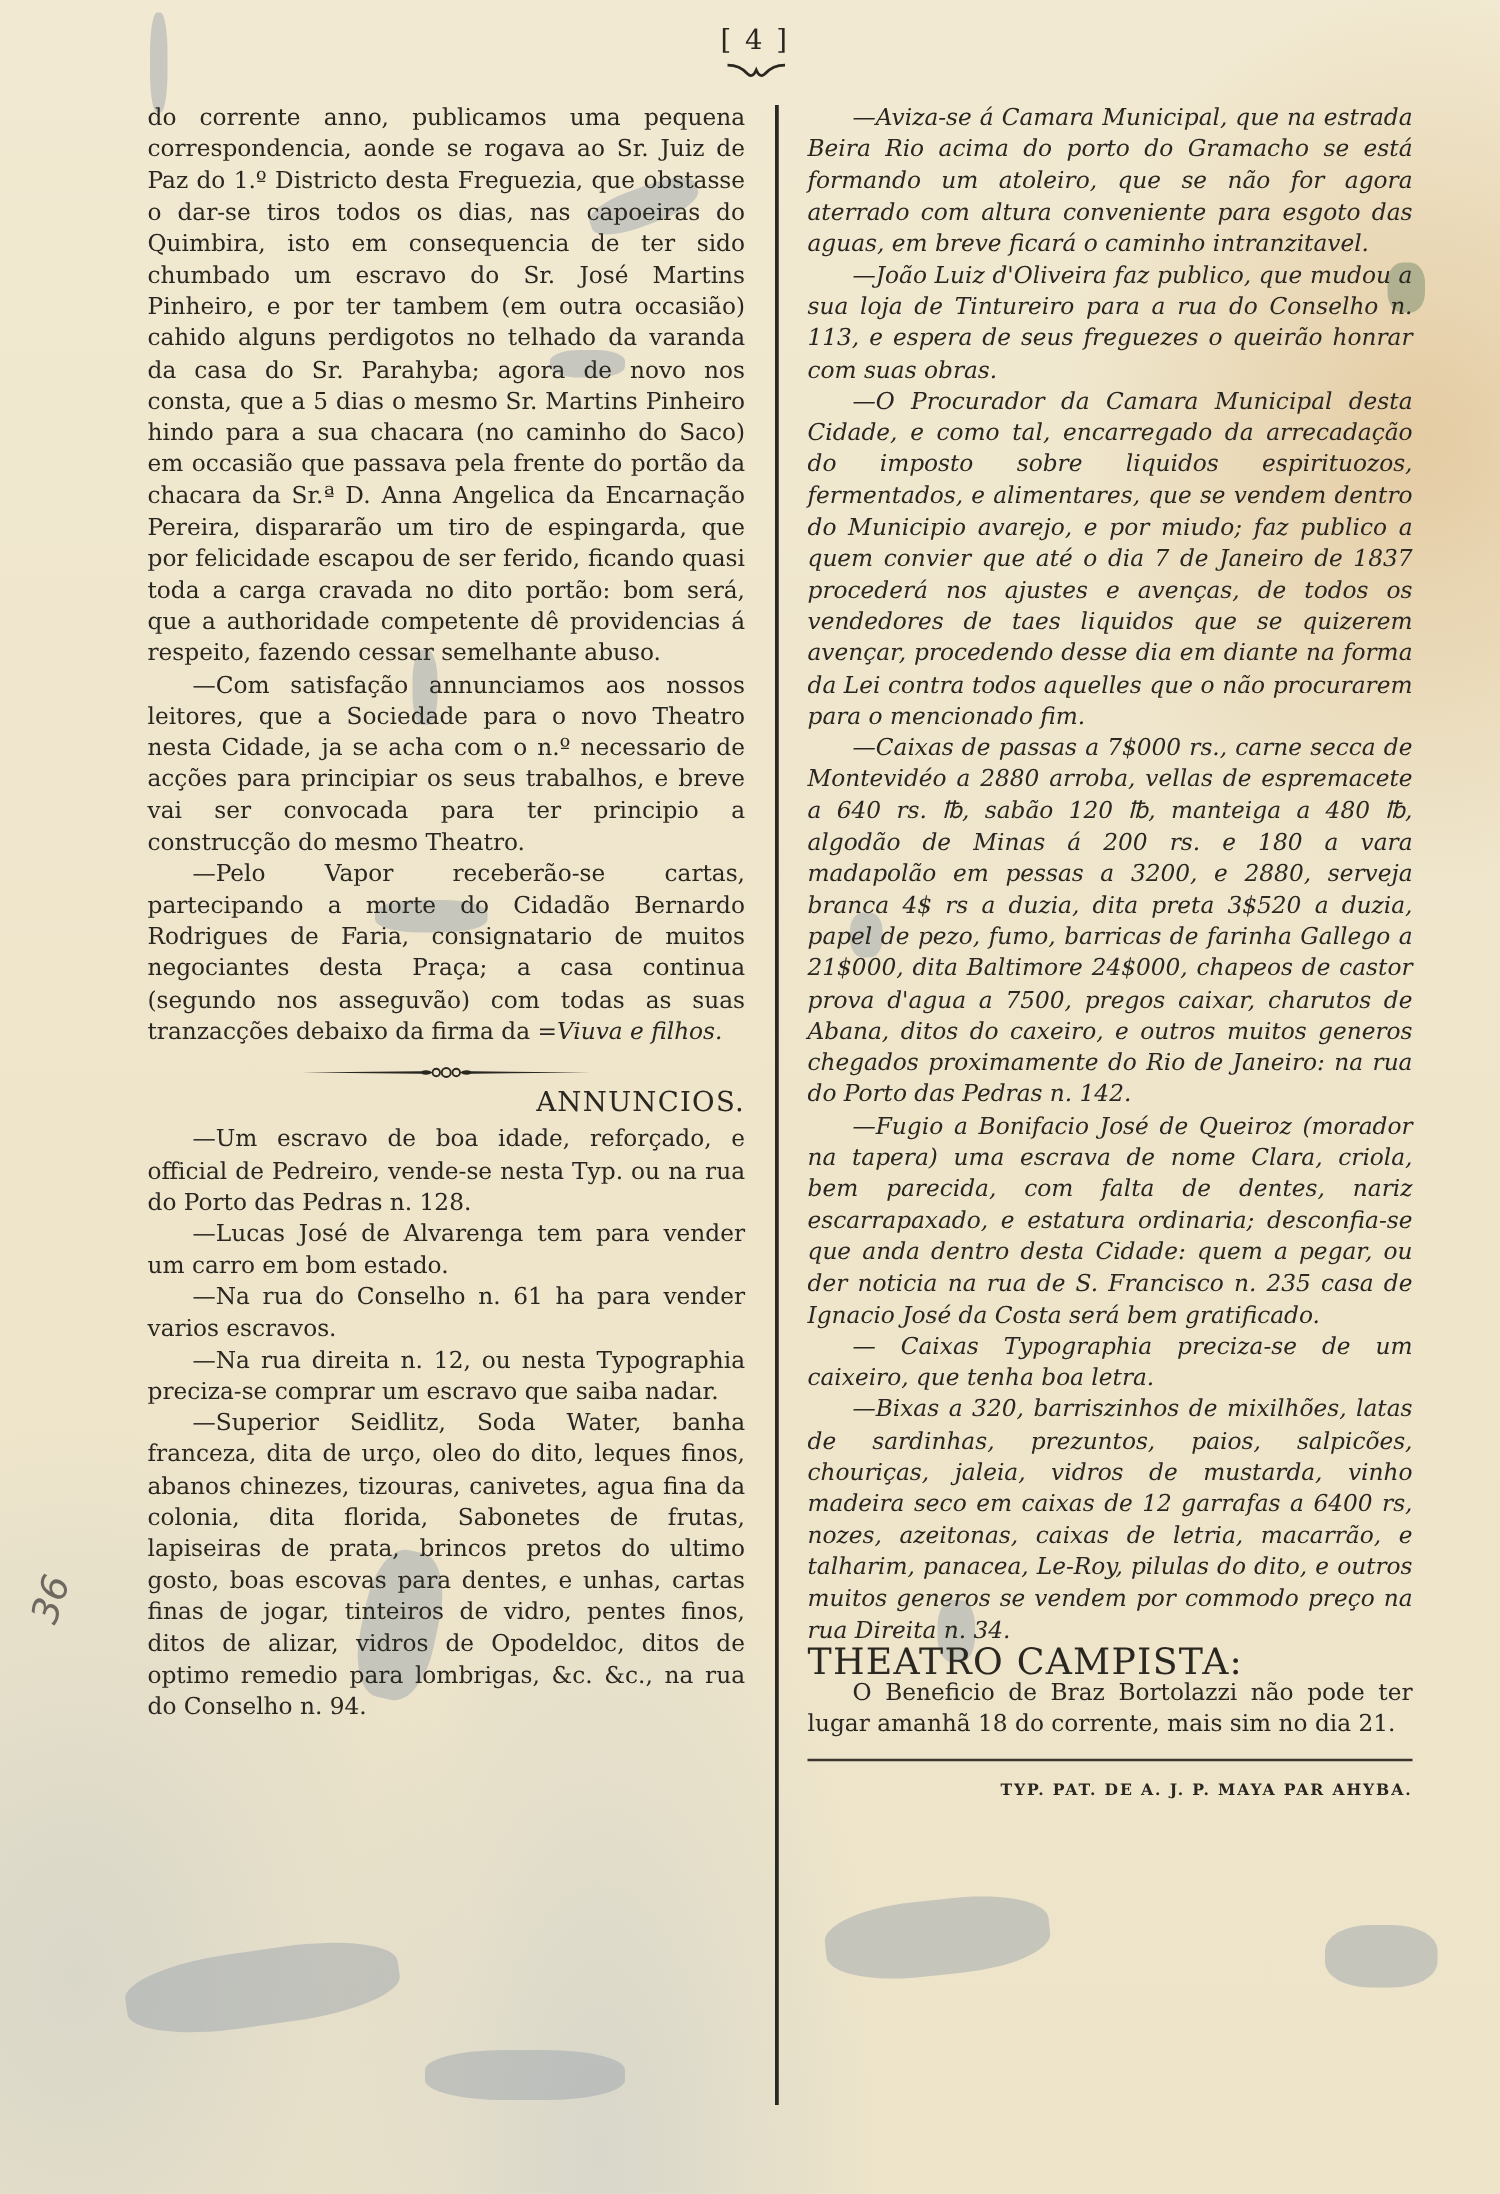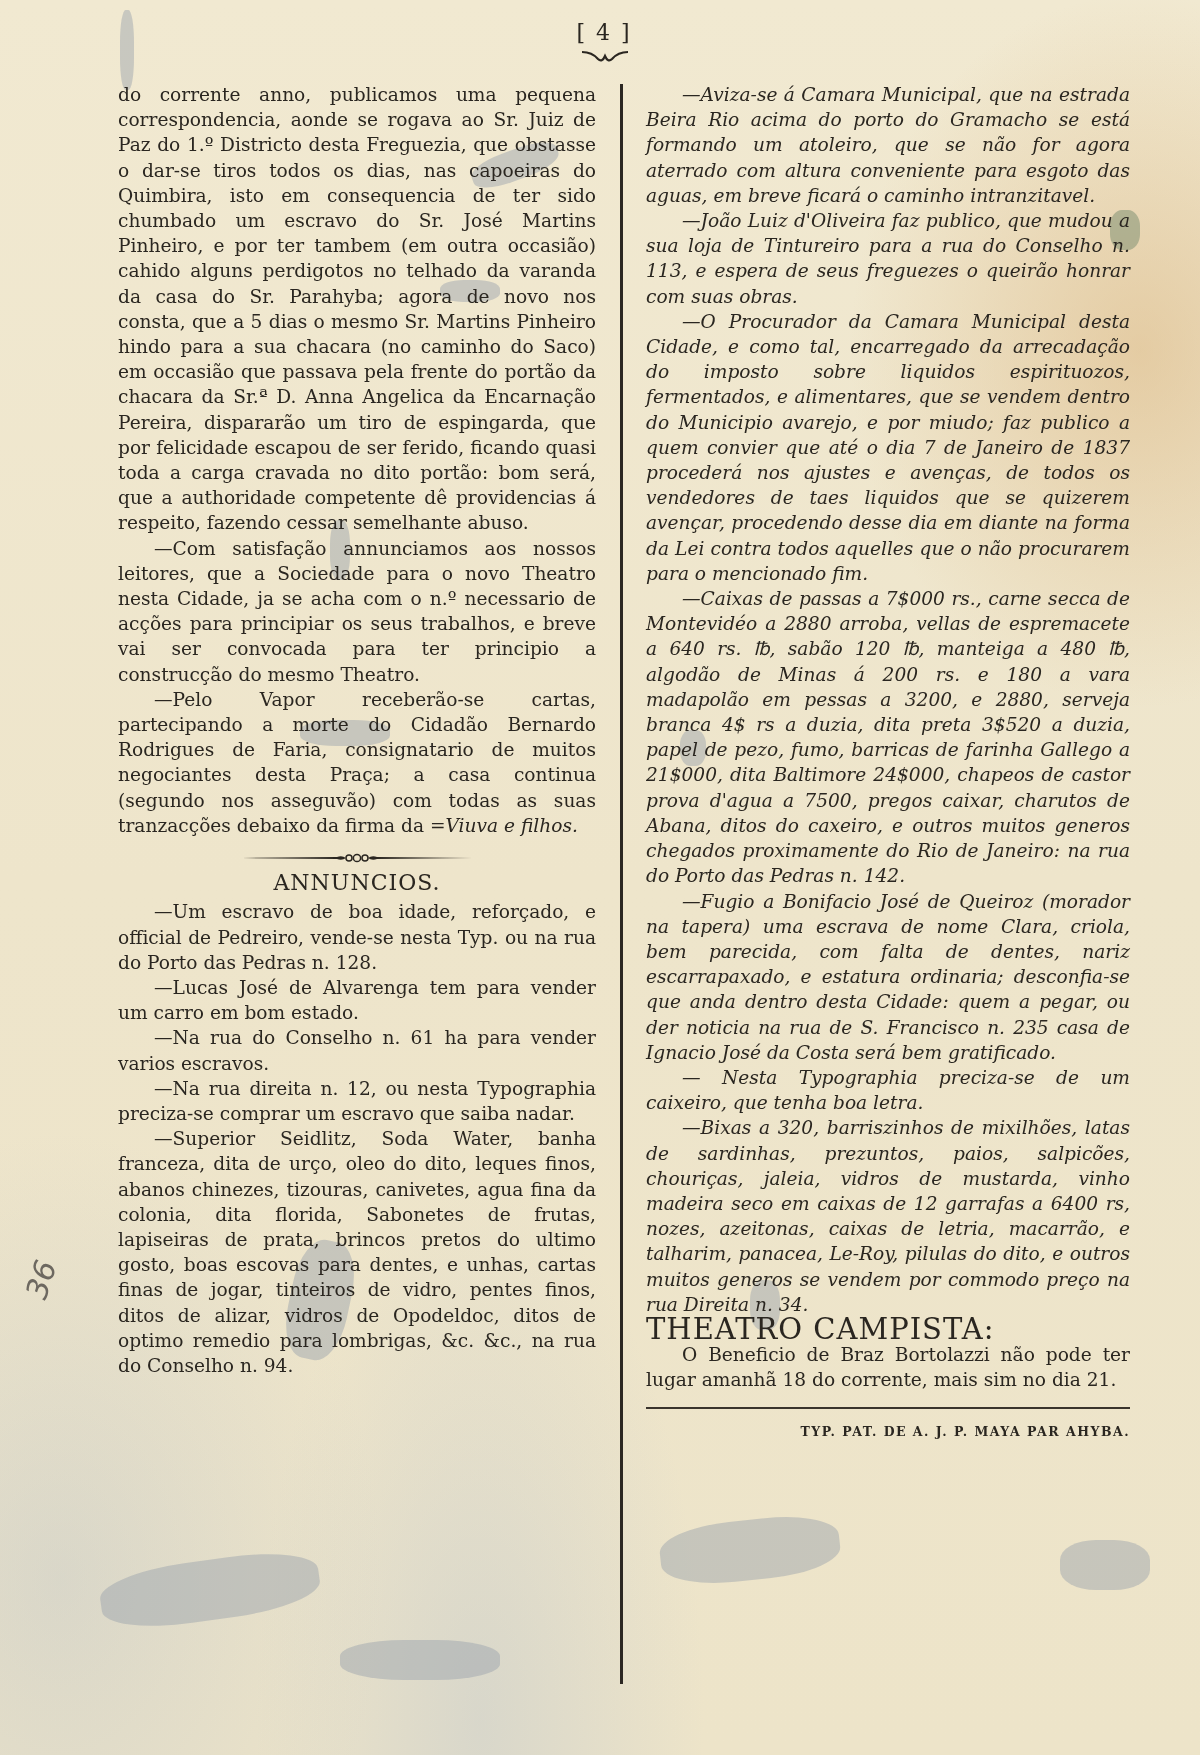--- a/index.html
+++ b/index.html
@@ -34,21 +34,21 @@
   .col-left { left: 118px; width: 478px; }
   .col-right { left: 646px; width: 484px; font-style: italic; }
   .column p { margin: 0; text-indent: 0; }
   .column p.ind { text-indent: 36px; }
   .rule-vertical {
     position: absolute; left: 620px; top: 84px; width: 3px; height: 1600px;
     background: #2b2722;
   }
   .divider-ornament { display: block; margin: 14px auto 6px; width: 230px; height: 12px; }
   .section-heading {
-    text-align: center; font-size: 22px; letter-spacing: 1px; font-style: normal;
+    text-align: right; font-size: 22px; letter-spacing: 1px; font-style: normal;
     margin: 6px 0 4px; 
   }
   .caps-bold { font-weight: bold; letter-spacing: 1px; }
   .theatre-heading {
     text-align: left; font-style: normal; font-size: 29px; letter-spacing: 1px;
     margin: 0;
   }
   .theatre-body { font-style: normal; }
   .bottom-rule { height: 2px; background: #3a342c; margin: 14px 0 10px; }
   .imprint {
@@ -109,21 +109,21 @@
     <p class="ind">—Na rua direita n. 12, ou nesta Typographia preciza-se comprar um escravo que saiba nadar.</p>
     <p class="ind">—Superior Seidlitz, Soda Water, banha franceza, dita de urço, oleo do dito, leques finos, abanos chinezes, tizouras, canivetes, agua fina da colonia, dita florida, Sabonetes de frutas, lapiseiras de prata, brincos pretos do ultimo gosto, boas escovas para dentes, e unhas, cartas finas de jogar, tinteiros de vidro, pentes finos, ditos de alizar, vidros de Opodeldoc, ditos de optimo remedio para lombrigas, &amp;c. &amp;c., na rua do Conselho n. 94.</p>
   </div>
 
   <div class="column col-right">
     <p class="ind">—Aviza-se á Camara Municipal, que na estrada Beira Rio acima do porto do Gramacho se está formando um atoleiro, que se não for agora aterrado com altura conveniente para esgoto das aguas, em breve ficará o caminho intranzitavel.</p>
     <p class="ind">—João Luiz d'Oliveira faz publico, que mudou a sua loja de Tintureiro para a rua do Conselho n. 113, e espera de seus freguezes o queirão honrar com suas obras.</p>
     <p class="ind">—O Procurador da Camara Municipal desta Cidade, e como tal, encarregado da arrecadação do imposto sobre liquidos espirituozos, fermentados, e alimentares, que se vendem dentro do Municipio avarejo, e por miudo; faz publico a quem convier que até o dia 7 de Janeiro de 1837 procederá nos ajustes e avenças, de todos os vendedores de taes liquidos que se quizerem avençar, procedendo desse dia em diante na forma da Lei contra todos aquelles que o não procurarem para o mencionado fim.</p>
     <p class="ind">—Caixas de passas a 7$000 rs., carne secca de Montevidéo a 2880 arroba, vellas de espremacete a 640 rs. ℔, sabão 120 ℔, manteiga a 480 ℔, algodão de Minas á 200 rs. e 180 a vara madapolão em pessas a 3200, e 2880, serveja branca 4$ rs a duzia, dita preta 3$520 a duzia, papel de pezo, fumo, barricas de farinha Gallego a 21$000, dita Baltimore 24$000, chapeos de castor prova d'agua a 7500, pregos caixar, charutos de Abana, ditos do caxeiro, e outros muitos generos chegados proximamente do Rio de Janeiro: na rua do Porto das Pedras n. 142.</p>
     <p class="ind">—Fugio a Bonifacio José de Queiroz (morador na tapera) uma escrava de nome Clara, criola, bem parecida, com falta de dentes, nariz escarrapaxado, e estatura ordinaria; desconfia-se que anda dentro desta Cidade: quem a pegar, ou der noticia na rua de S. Francisco n. 235 casa de Ignacio José da Costa será bem gratificado.</p>
-    <p class="ind">— Nesta Typographia preciza-se de um caixeiro, que tenha boa letra.</p>
+    <p class="ind">— Caixas Typographia preciza-se de um caixeiro, que tenha boa letra.</p>
     <p class="ind">—Bixas a 320, barriszinhos de mixilhões, latas de sardinhas, prezuntos, paios, salpicões, chouriças, jaleia, vidros de mustarda, vinho madeira seco em caixas de 12 garrafas a 6400 rs, nozes, azeitonas, caixas de letria, macarrão, e talharim, panacea, Le-Roy, pilulas do dito, e outros muitos generos se vendem por commodo preço na rua Direita n. 34.</p>
 
     <div class="theatre-heading">THEATRO CAMPISTA:</div>
     <p class="ind theatre-body">O Beneficio de Braz Bortolazzi não pode ter lugar amanhã 18 do corrente, mais sim no dia 21.</p>
 
     <div class="bottom-rule"></div>
     <div class="imprint">TYP. PAT. DE A. J. P. MAYA PAR AHYBA.</div>
   </div>
 
 </div>

